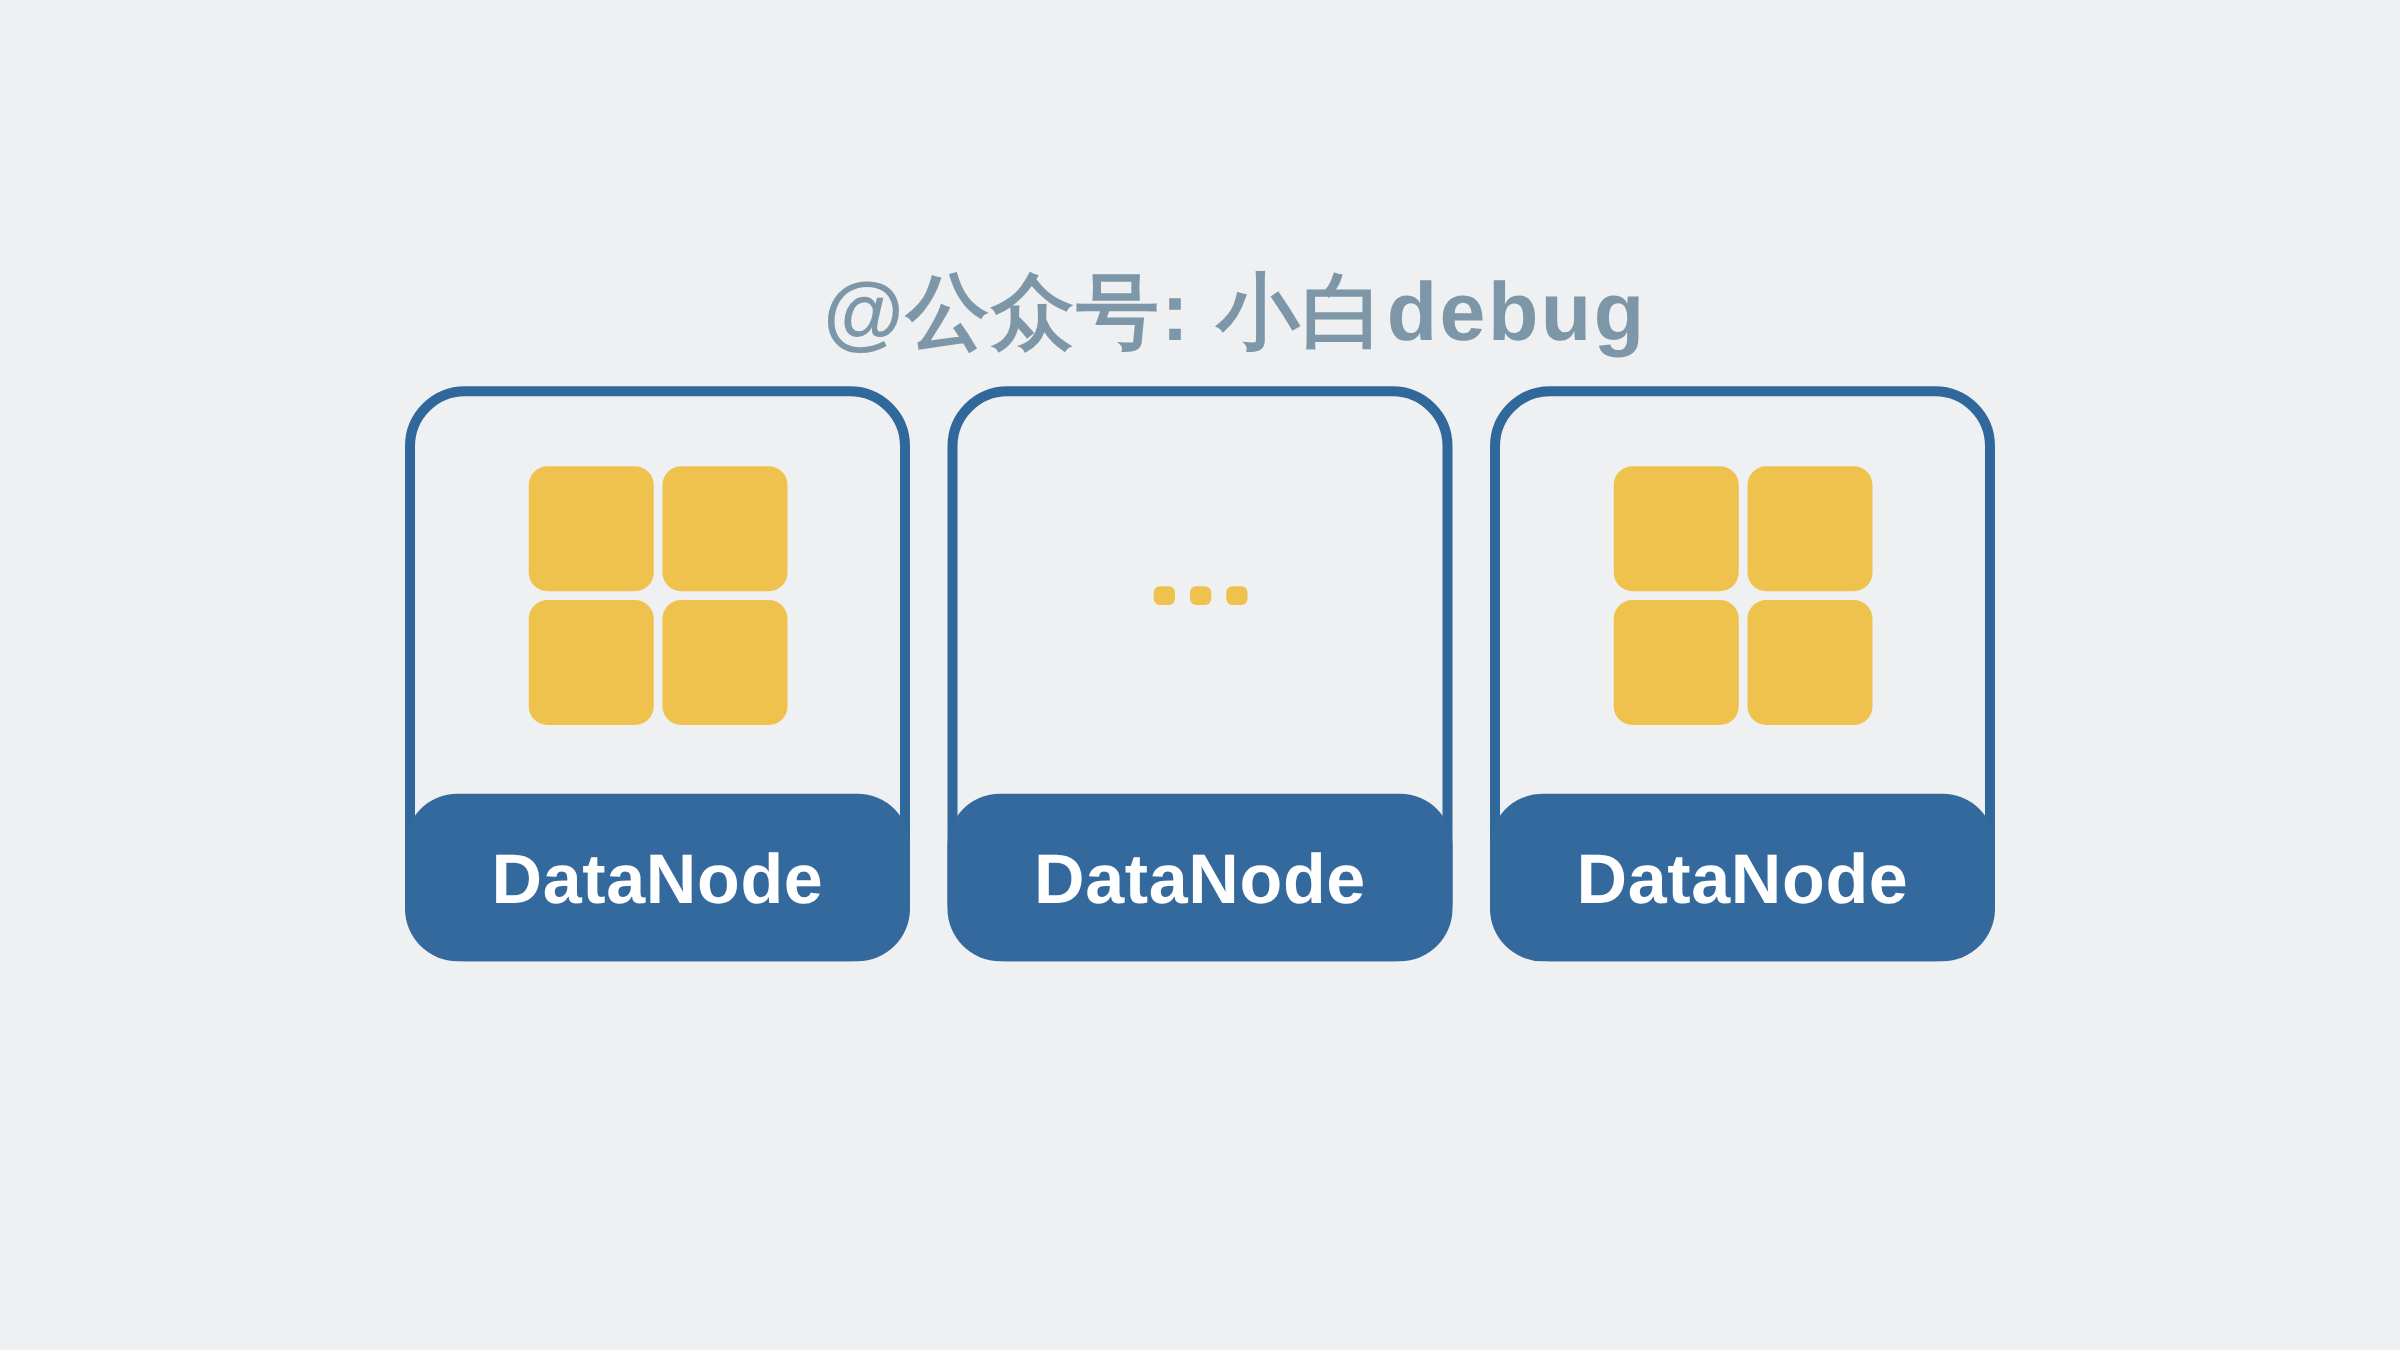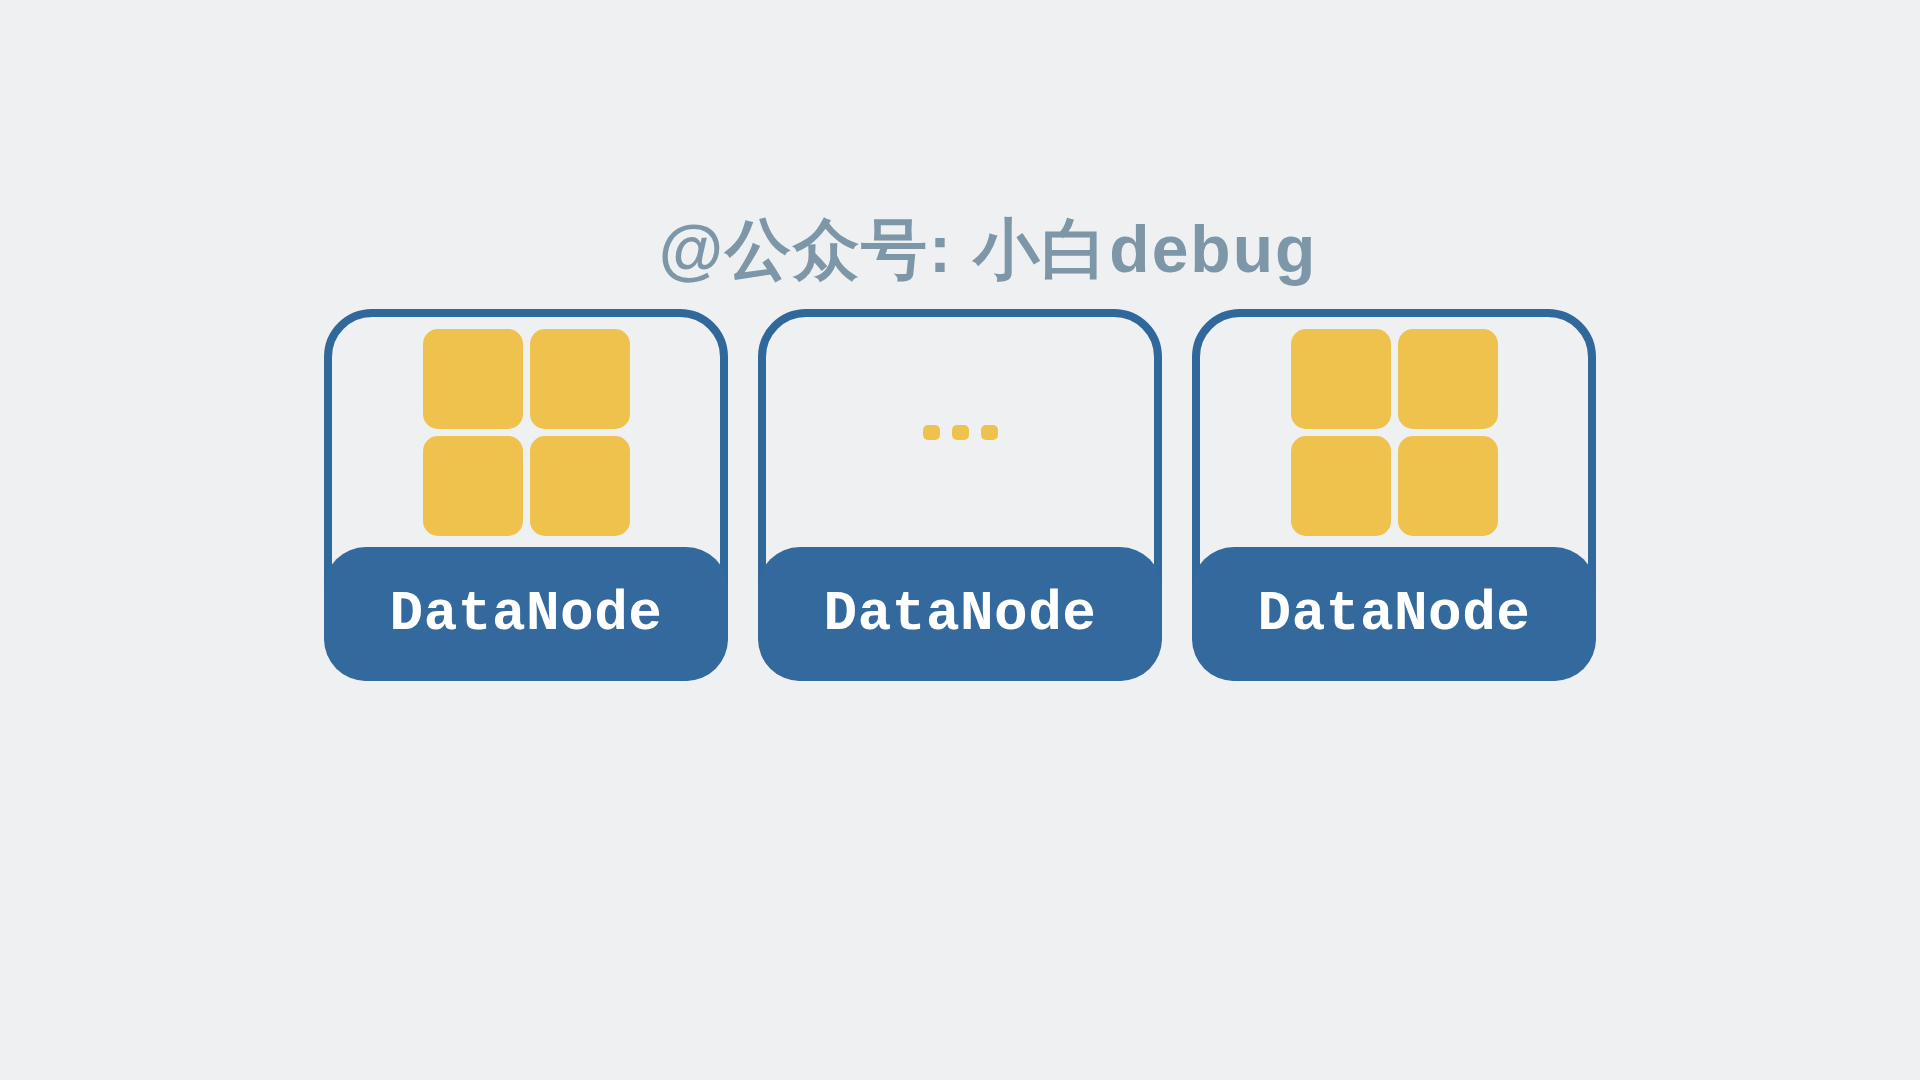--- a/index.html
+++ b/index.html
@@ -44,25 +44,24 @@
   }
   .cards {
     display: flex;
     flex-direction: row;
     gap: 30px;
     align-items: flex-start;
   }
   .card {
     position: relative;
     width: 404px;
-    height: 372px;
+    height: 460px;
     border: 8px solid var(--card-border);
     border-radius: 48px;
     background: transparent;
-    font-family: Liberation Mono, monospace;
   }
   .card-body {
     position: absolute;
     top: 0;
     left: 0;
     right: 0;
     bottom: 126px;
     display: flex;
     align-items: center;
     justify-content: center;

